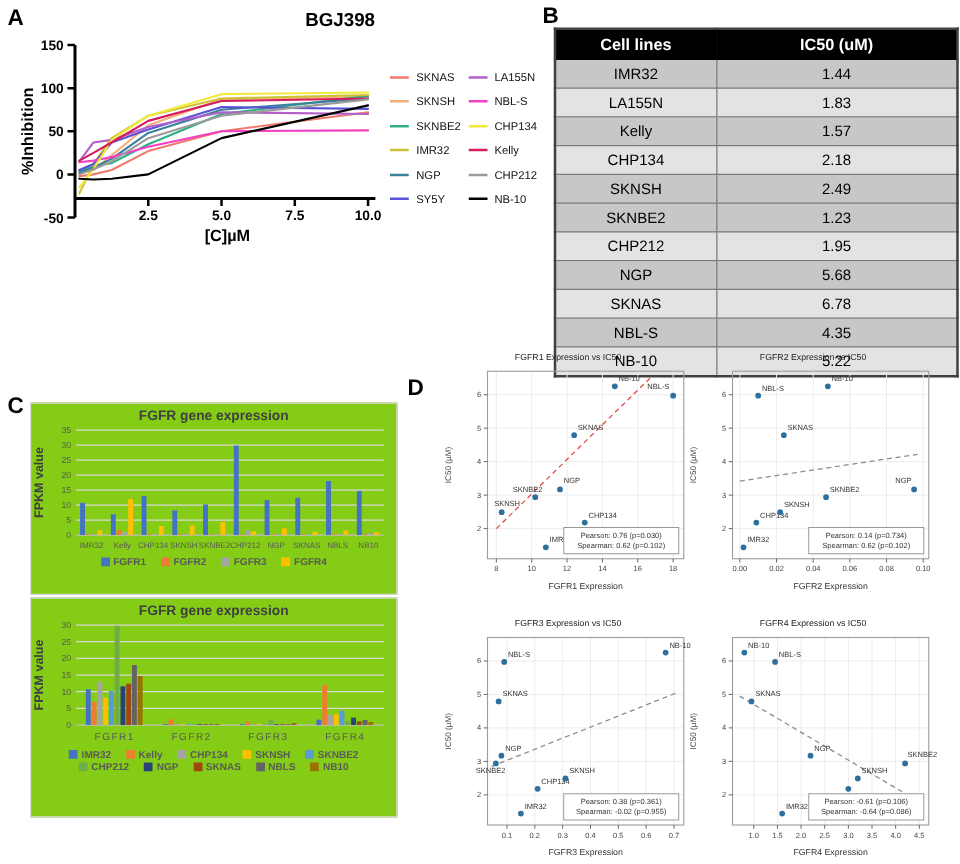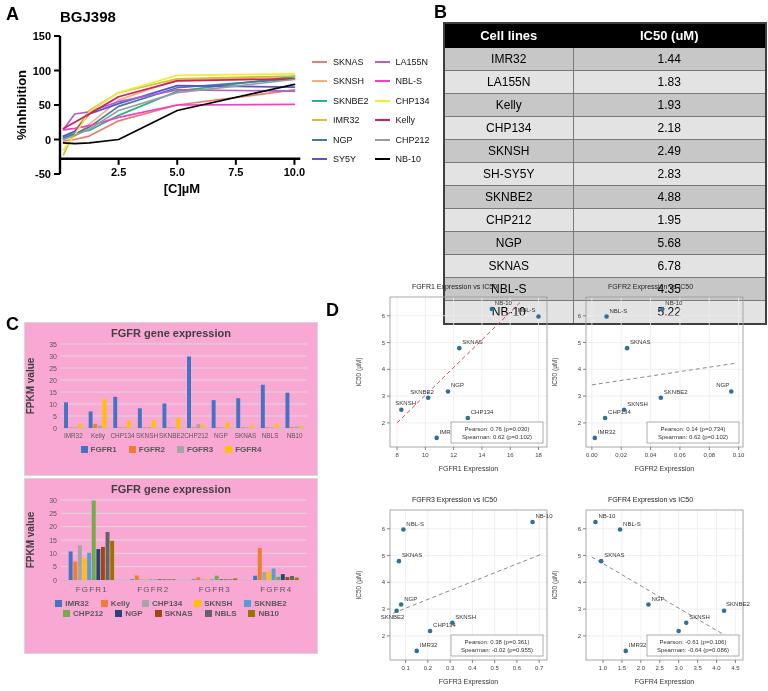--- a/index.html
+++ b/index.html
@@ -1,37 +1,37 @@
 <!DOCTYPE html>
 <html><head>
 <meta charset="utf-8">
 <style>
   html,body{margin:0;padding:0;background:#fff;}
   .canvas{position:relative;width:768px;height:691px;background:#fff;overflow:hidden;
           font-family:"Liberation Sans",sans-serif;color:#000;}
   .panel-label{position:absolute;font-weight:bold;font-size:18px;color:#000;}
   
-  .a-title{position:absolute;left:60px;top:8px;width:240px;text-align:left;
+  .a-title{position:absolute;left:60px;top:8px;width:240px;text-align:right;
            font-weight:bold;font-size:15px;}
   .a-chart{position:absolute;left:14px;top:24px;}
   .a-legend{position:absolute;left:312px;top:52px;display:flex;gap:6px;}
   .a-legend .col{display:flex;flex-direction:column;}
   .a-legend .item{height:19.5px;display:flex;align-items:center;}
   .a-legend .sw{display:inline-block;width:15px;border-top:2.5px solid #000;margin-right:6px;}
   .a-legend .lbl{font-size:9px;color:#111;}
   
   .b-table{position:absolute;left:443px;top:22px;width:324px;border-radius:12px;}
   .b-table table{border-collapse:collapse;width:100%;table-layout:fixed;border:2px solid #404040;}
   .b-table th{background:#000;color:#fff;font-size:13px;font-weight:bold;height:21px;
               border:1px solid #000;}
   .b-table td{font-size:12px;text-align:center;height:20px;border:1px solid #7a7a7a;}
   .row-dark td{background:#c7c7c7;}
   .row-light td{background:#e3e3e3;}
   
-  .c-box{position:absolute;left:24px;width:292px;border:1px solid #d8d8d8;background:#f9a8d4;}
+  .c-box{position:absolute;left:24px;width:292px;border:1px solid #d8d8d8;background:#84cc16;}
   .bar-title{text-align:center;font-weight:bold;color:#404040;font-size:11px;margin:4px 0 1px 0;}
   .bar-legend{display:flex;justify-content:center;gap:12px;font-size:8px;font-weight:bold;
               color:#595959;margin-top:1px;}
   .bar-legend .item{display:flex;align-items:center;}
   .bar-legend .sw{display:inline-block;width:7px;height:7px;margin-right:3px;}
   
   .scatter{position:absolute;width:205px;}
   .scatter-title{text-align:center;font-size:7px;color:#222;margin-bottom:1px;}
   svg{display:block;}
 </style>
@@ -154,37 +154,33 @@
           <tr class="row-dark">
             <td>IMR32</td>
             <td>1.44</td>
           </tr>
           <tr class="row-light">
             <td>LA155N</td>
             <td>1.83</td>
           </tr>
           <tr class="row-dark">
             <td>Kelly</td>
-            <td>1.93</td>
+            <td>1.57</td>
           </tr>
           <tr class="row-light">
             <td>CHP134</td>
             <td>2.18</td>
           </tr>
           <tr class="row-dark">
             <td>SKNSH</td>
             <td>2.49</td>
           </tr>
-          <tr class="row-light">
-            <td>SH-SY5Y</td>
-            <td>2.83</td>
-          </tr>
           <tr class="row-dark">
             <td>SKNBE2</td>
-            <td>4.88</td>
+            <td>1.23</td>
           </tr>
           <tr class="row-light">
             <td>CHP212</td>
             <td>1.95</td>
           </tr>
           <tr class="row-dark">
             <td>NGP</td>
             <td>5.68</td>
           </tr>
           <tr class="row-light">

